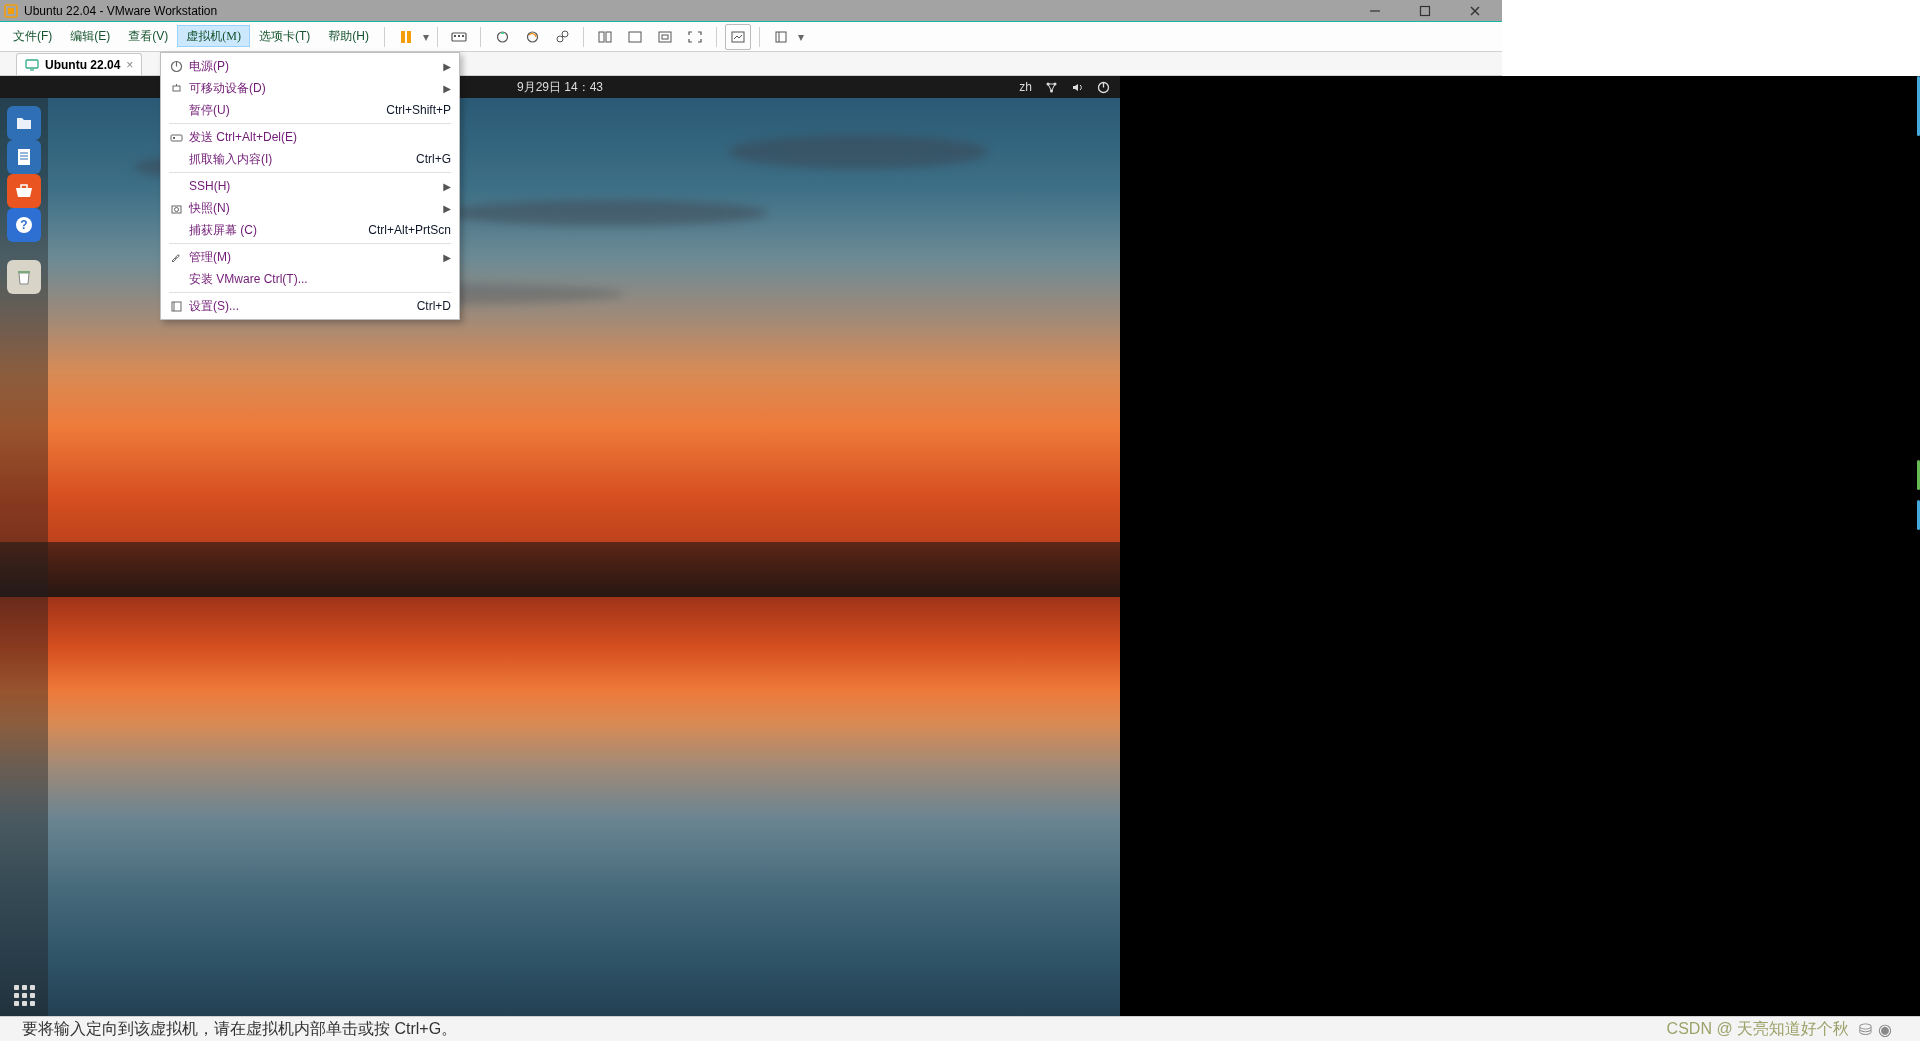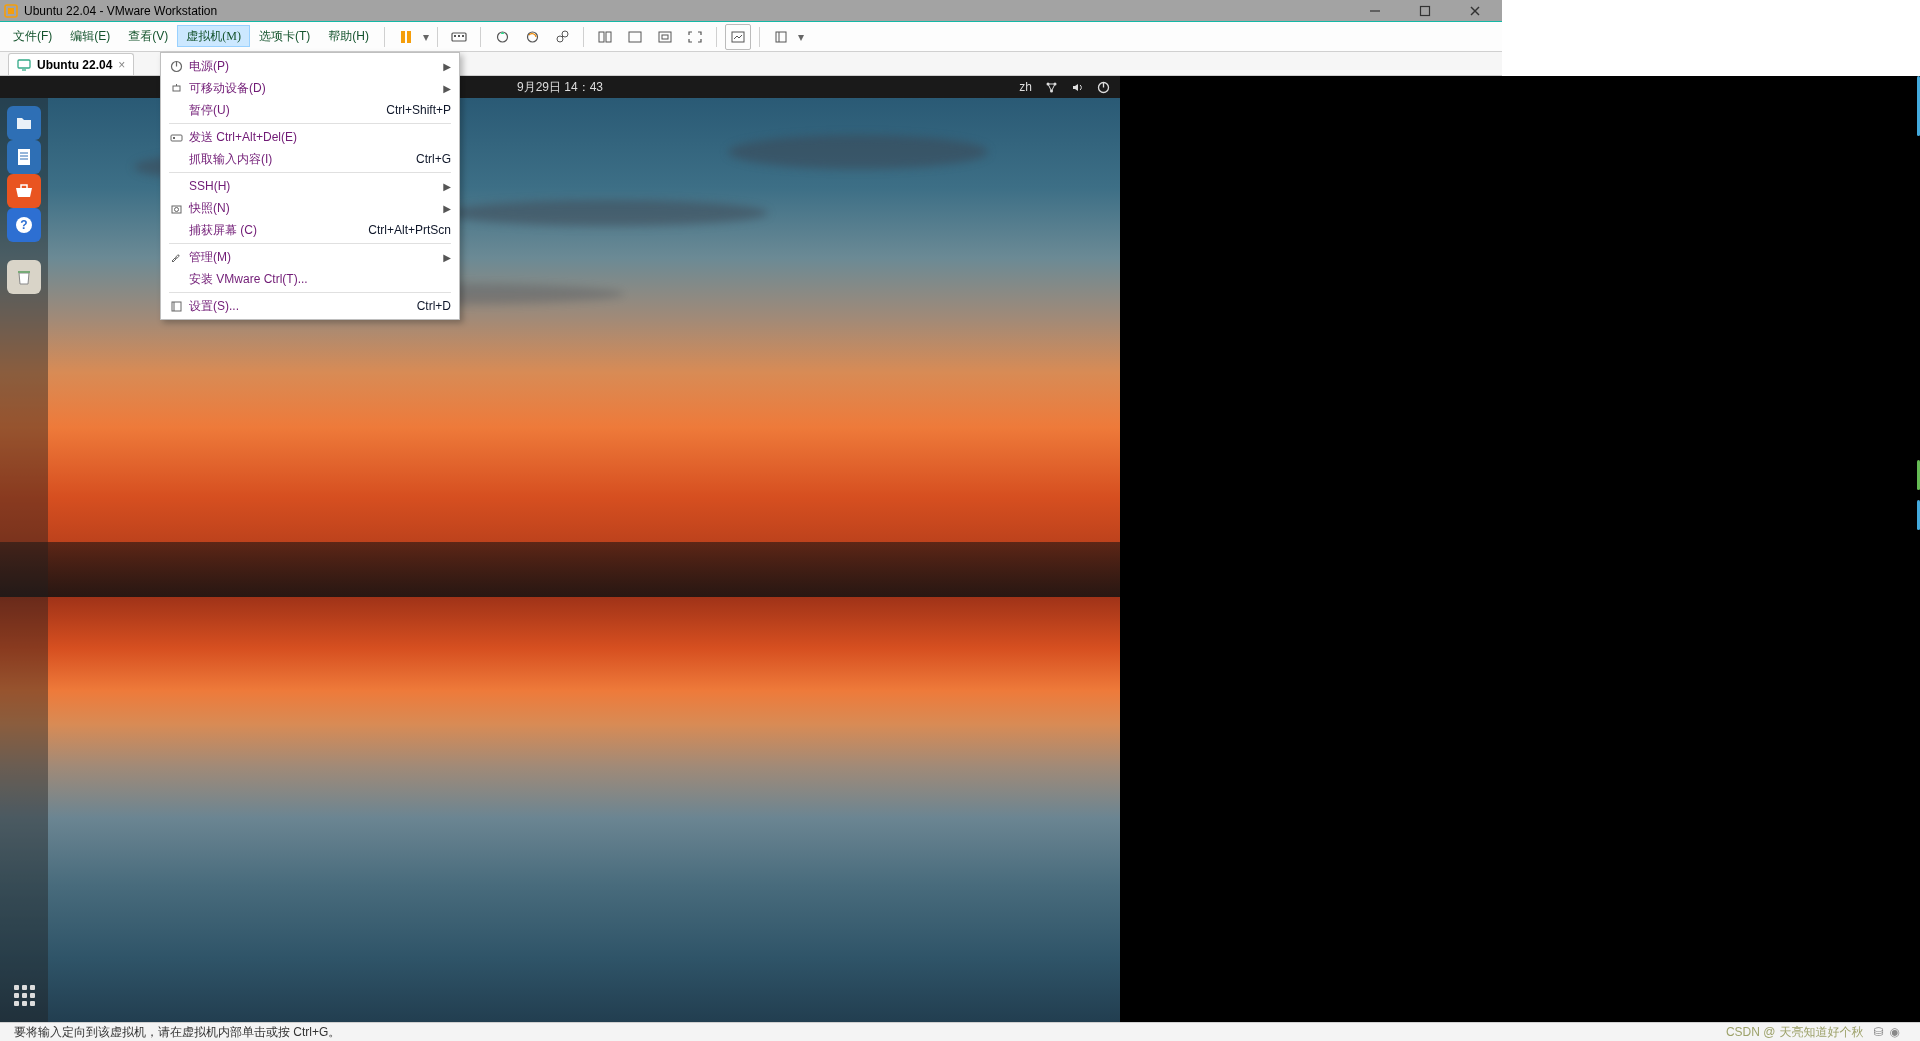--- a/index.html
+++ b/index.html
@@ -23,21 +23,21 @@
 
 .dropdown { position:absolute; left:160px; top:52px; width:300px; background:#fff; border:1px solid #bfbfbf; box-shadow:3px 3px 6px rgba(0,0,0,0.25); z-index:50; padding:2px 0; }
 .dd-row { height:22px; display:flex; align-items:center; padding:0 8px 0 4px; cursor:default; }
 .dd-icon { width:22px; display:flex; align-items:center; justify-content:center; color:#666; }
 .dd-label { flex:1; color:#701a75; padding-left:2px; }
 .dd-short { color:#0f172a; }
 .dd-sub { color:#555; font-size:10px; }
 .dd-sep { height:1px; background:#e0e0e0; margin:2px 8px; }
 
 
-.tabstrip { height:24px; background:#f6f6f6; border-bottom:1px solid #d0d0d0; display:flex; align-items:flex-end; padding-left:8px; }
+.tabstrip { height:24px; background:#f6f6f6; border-bottom:1px solid #d0d0d0; display:flex; align-items:flex-end; padding-left:16px; }
 .tab { height:22px; background:#fff; border:1px solid #c9c9c9; border-bottom:none; border-radius:3px 3px 0 0; display:flex; align-items:center; padding:0 8px; gap:6px; }
 .tab .tab-icon { width:14px; height:14px; display:flex; align-items:center; justify-content:center; }
 .tab .tab-close { color:#888; }
 
 
 .vm-area { position:absolute; left:0; right:0; top:76px; bottom:19px; background:#000; display:flex; justify-content:flex-start; }
 .guest { width:1120px; height:100%; position:relative; overflow:hidden; background:#000; }
 .guest-topbar { position:absolute; left:0; right:0; top:0; height:22px; background:#1a1a1a; color:#ddd; display:flex; align-items:center; font-size:12px; }
 .guest-top-center { position:absolute; left:50%; transform:translateX(-50%); }
 .guest-top-right { margin-left:auto; display:flex; align-items:center; gap:12px; padding-right:10px; }
@@ -51,21 +51,21 @@
 .cloud { position:absolute; background:rgba(60,65,75,0.45); border-radius:50%; filter:blur(4px); }
 
 
 .dock { position:absolute; left:0; top:22px; bottom:0; width:48px; background:rgba(30,30,30,0.42); display:flex; flex-direction:column; align-items:center; padding-top:8px; gap:10px; }
 .dock-icon { width:34px; height:34px; border-radius:6px; display:flex; align-items:center; justify-content:center; color:#fff; }
 .dock-spacer { flex:1; }
 .dock-apps { width:34px; height:34px; display:grid; grid-template-columns:repeat(3,5px); grid-template-rows:repeat(3,5px); gap:3px; align-content:center; justify-content:center; margin-bottom:10px; }
 .dock-apps span { width:5px; height:5px; background:#ddd; border-radius:1px; }
 
 
-.statusbar { position:absolute; left:0; right:0; bottom:0; height:19px; background:#f4f4f4; border-top:1px solid #d0d0d0; display:flex; align-items:center; padding:0 14px; color:#333; font-size:12px; }
+.statusbar { position:absolute; left:0; right:0; bottom:0; height:25px; background:#f4f4f4; border-top:1px solid #d0d0d0; display:flex; align-items:center; padding:0 22px; color:#333; font-size:16px; }
 .status-right { margin-left:auto; color:#9da26a; display:flex; align-items:center; gap:4px; }
 .status-icons { display:flex; gap:6px; margin-left:10px; color:#888; }
 
 
 .host-scroll { position:absolute; right:0; width:3px; background:#4ad; border-radius:2px; }
 </style>
 </head>
 <body>
 
 <div class="titlebar">

